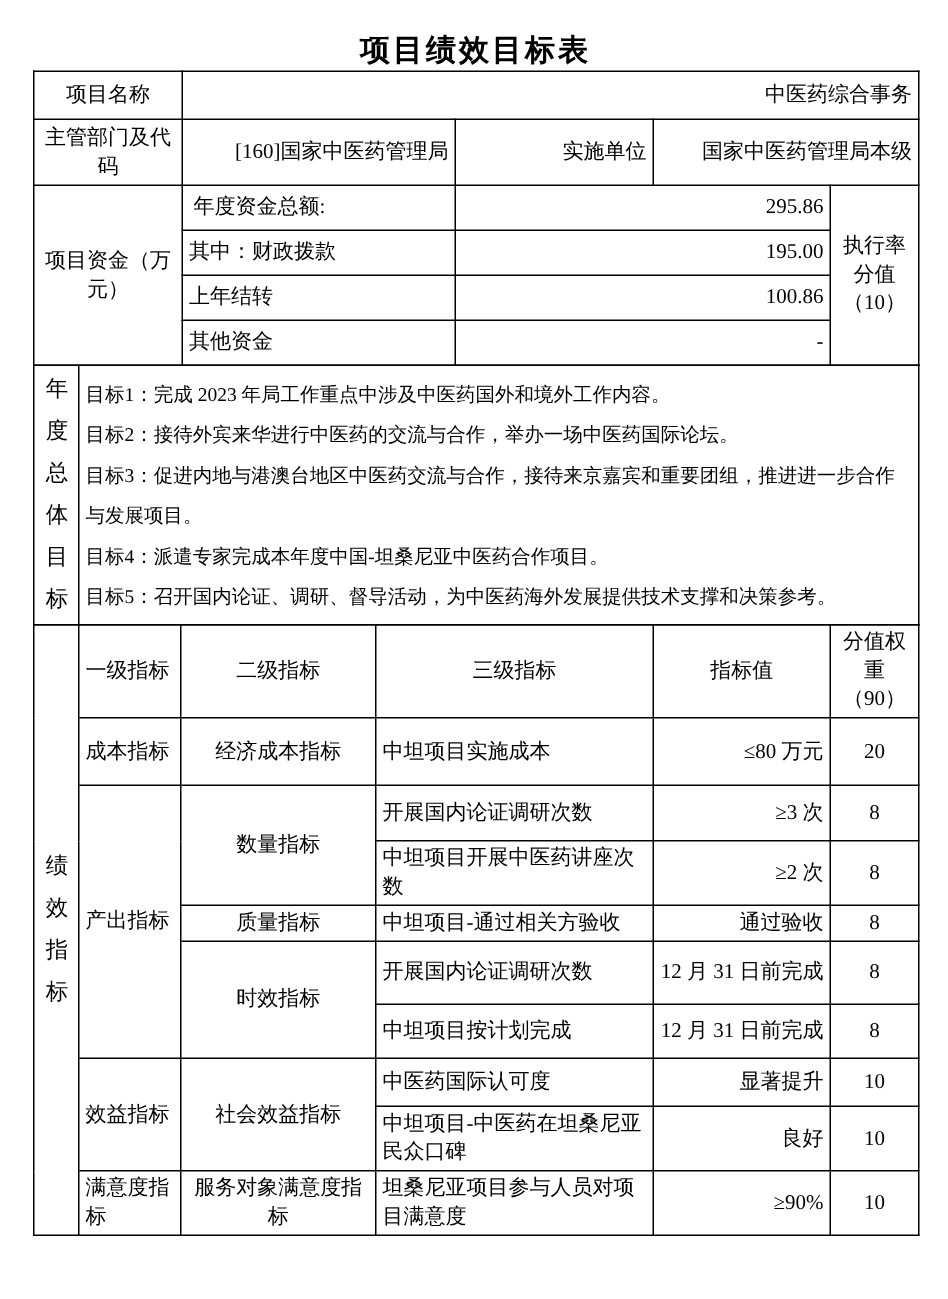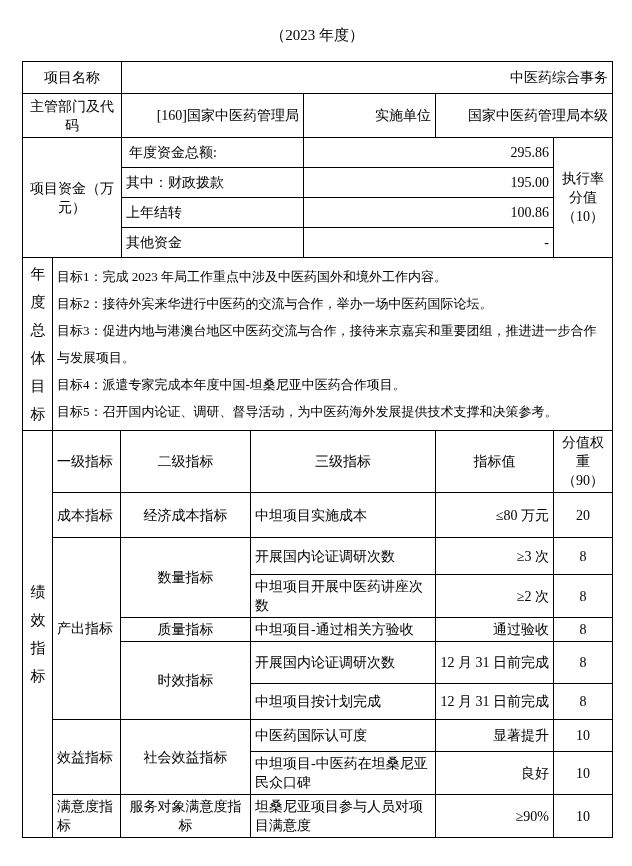--- a/index.html
+++ b/index.html
@@ -80,21 +80,21 @@
   tr.h42 { height: 42px; }
   tr.h36 { height: 36px; }
   tr.h32 { height: 32px; }
   tr.h38 { height: 38px; }
 </style>
 </head>
 <body>
 
 <div class="page">
 
-  <div class="doc-subtitle">（2023 年度）</div>
+  <div class="doc-title">项目绩效目标表</div>
 
   <table class="tbl">
     <colgroup>
       <col style="width:99px">
         <col style="width:182px">
         <col style="width:132px">
         <col style="width:118px">
         <col style="width:59px">
     </colgroup>
     <tbody>

